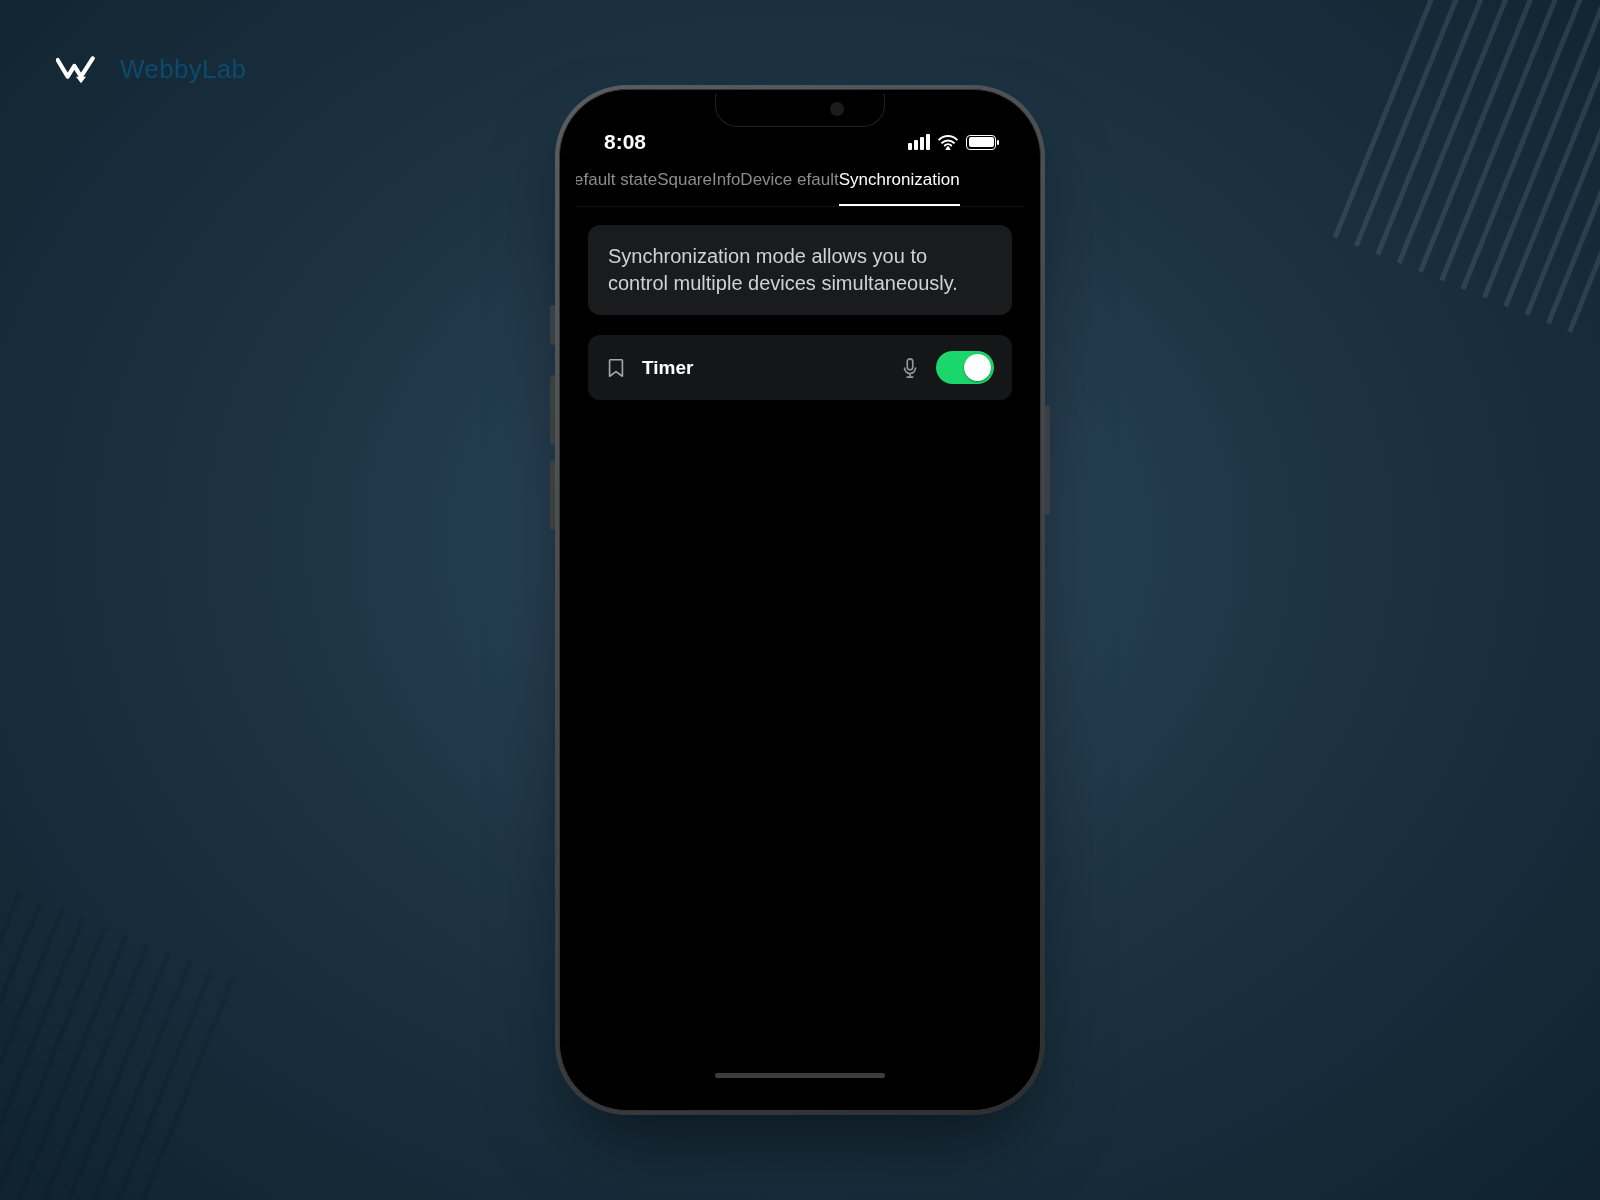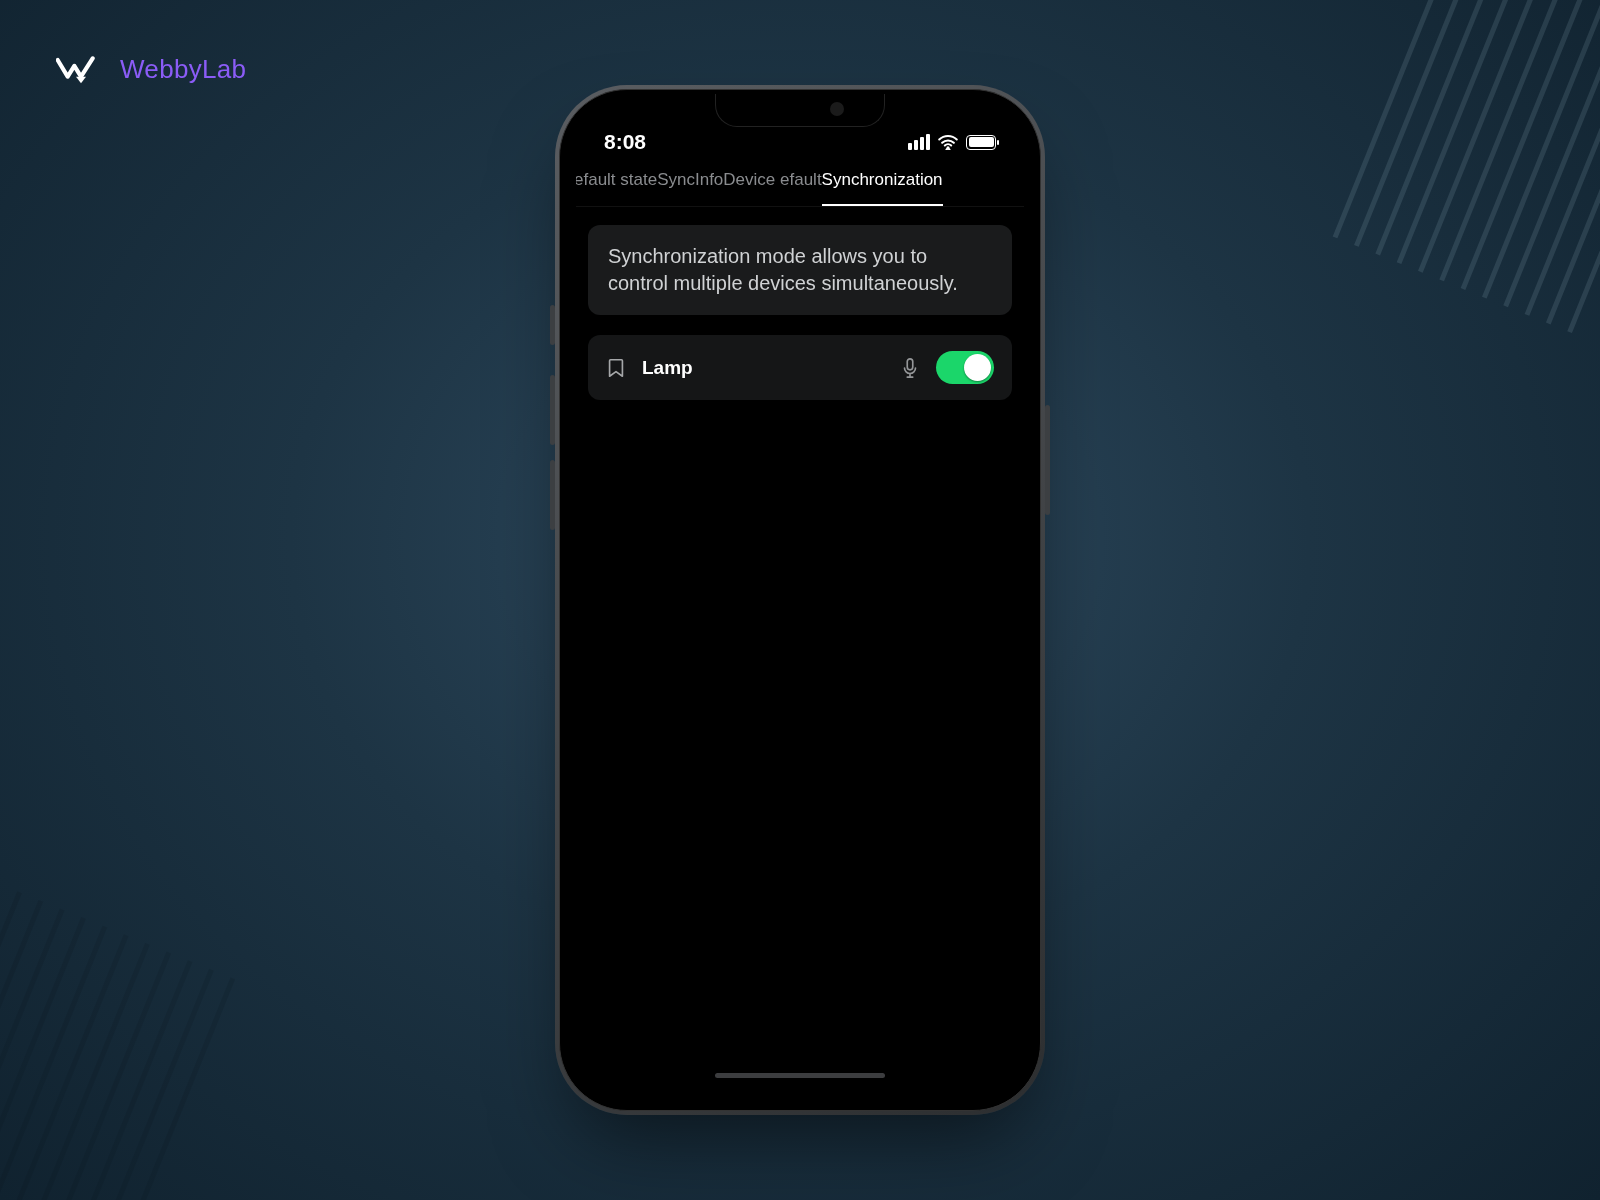--- a/index.html
+++ b/index.html
@@ -25,21 +25,21 @@
   .stripes-bl .stripe { background: #0a141c; opacity:0.9 }
 
   
   .watermark {
     position: absolute;
     top: 54px;
     left: 56px;
     display: flex;
     align-items: center;
     gap: 14px;
-    color: #8b5cf6;
+    color: #0c4a6e;
   }
   .watermark .logo-mark { width: 50px; height: 30px; }
   .watermark .logo-text { font-size: 26px; font-weight: 500; letter-spacing: .3px; }
 
   
   .phone {
     position: absolute;
     left: 50%; top: 50%;
     transform: translate(-50%, -50%);
     width: 490px;
@@ -239,36 +239,36 @@
           </svg>
           <div class="battery">
               <div class="fill"></div>
             </div>
         </div>
       </div>
 
 
       <div class="tabs">
         <div class="tab">efault state</div>
-        <div class="tab">Sync</div>
+        <div class="tab">Square</div>
         <div class="tab">Info</div>
         <div class="tab">Device efault</div>
         <div class="tab active">Synchronization</div>
       </div>
 
       <div class="content">
         <div class="info-card">
           <span>Synchronization mode allows you to control multiple devices simultaneously.</span>
         </div>
 
         <div class="row-card">
           <svg class="row-icon" viewBox="0 0 20 24">
             <path d="M4 3 h12 a1 1 0 0 1 1 1 v17 l-7 -5 l-7 5 V4 a1 1 0 0 1 1 -1 z" stroke="#bfc1c3" stroke-width="1.8" fill="none" stroke-linejoin="round"></path>
           </svg>
-          <span class="row-label">Lamp</span>
+          <span class="row-label">Timer</span>
           <svg class="mic-icon" viewBox="0 0 20 24">
             <rect x="7" y="2" width="6" height="12" rx="3" stroke="#bfc1c3" stroke-width="1.8" fill="none"></rect>
             <path d="M4 12 a6 6 0 0 0 12 0 M10 18 v4 M7 22 h6" stroke="#bfc1c3" stroke-width="1.8" fill="none" stroke-linecap="round"></path>
           </svg>
           <div class="toggle">
             <div class="knob"></div>
           </div>
         </div>
       </div>
 

